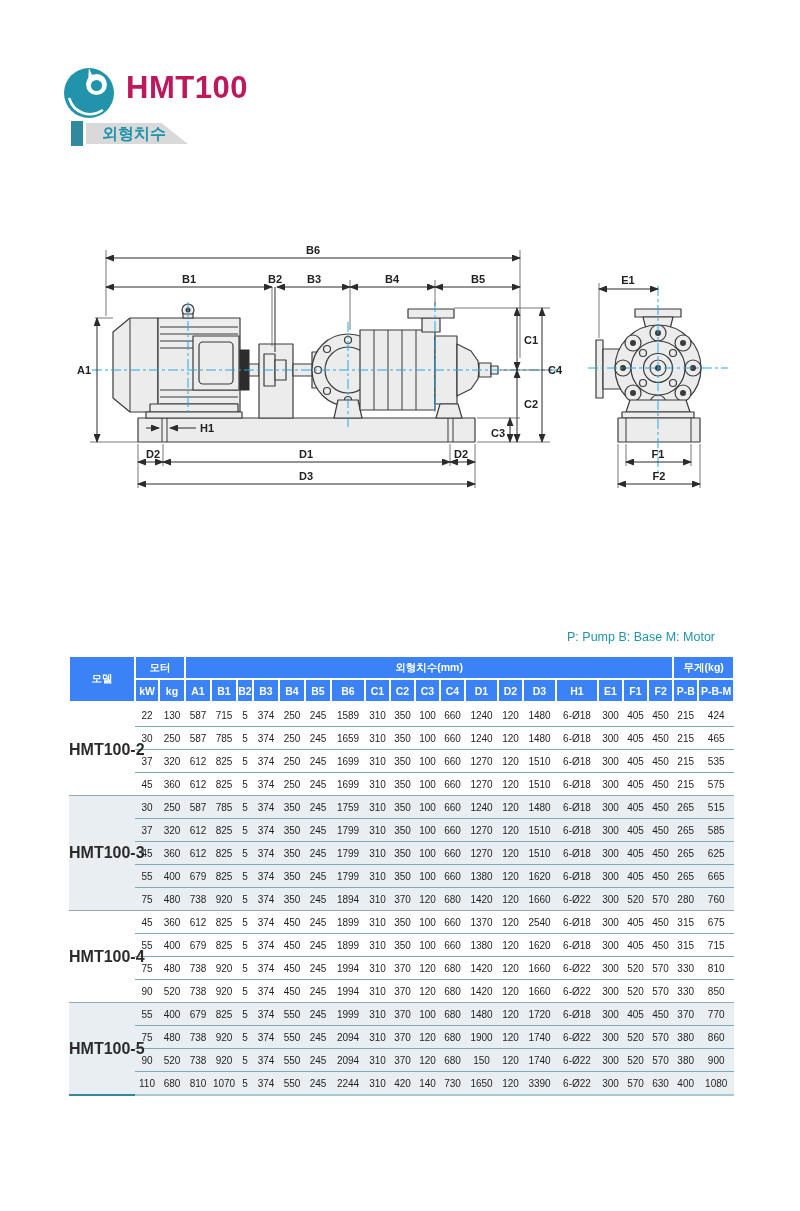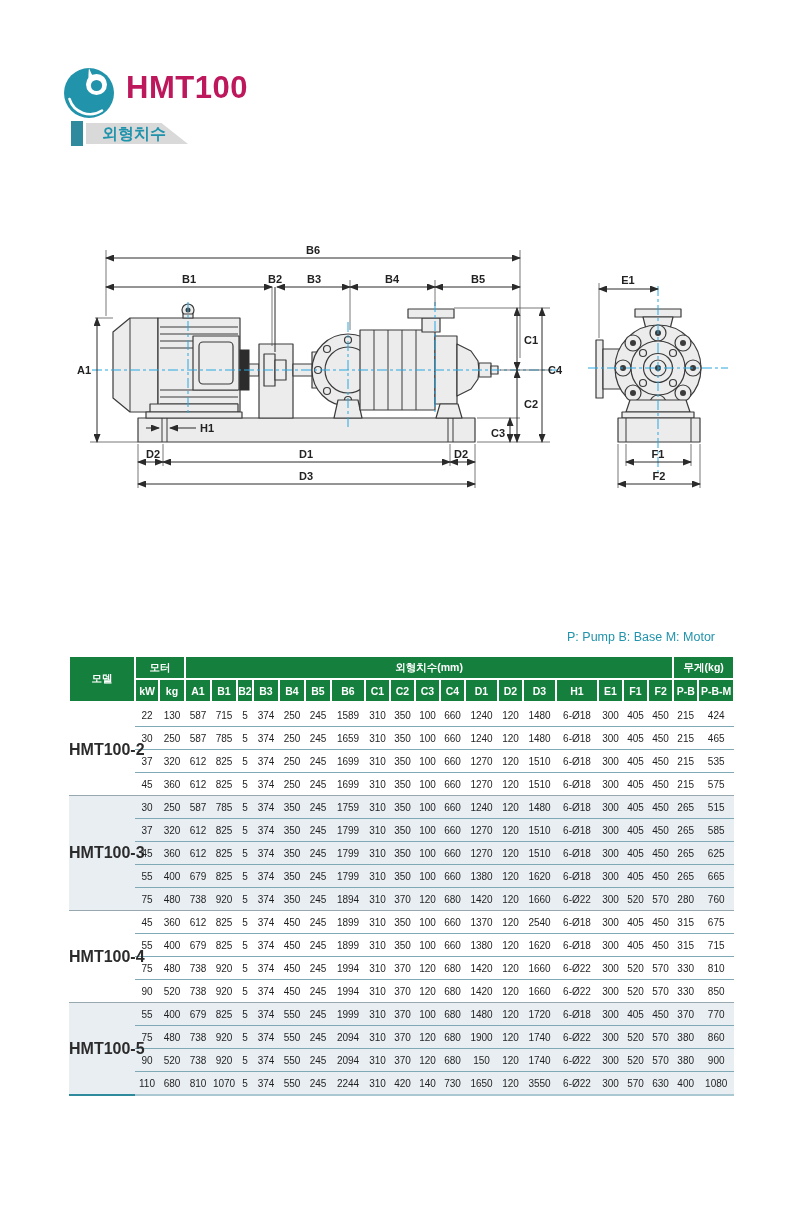--- a/index.html
+++ b/index.html
@@ -25,21 +25,21 @@
   .ext{stroke:#555;stroke-width:.8;fill:none;}
   .cl{stroke:#29a8e0;stroke-width:1;fill:none;stroke-dasharray:10 3 3 3;}
 
   
   .legend-note{position:absolute;left:415px;top:630px;width:300px;text-align:right;
     font-size:12.5px;font-weight:normal;color:#2193ab;}
 
   
   .dim-table{position:absolute;left:68px;top:655px;width:646px;border-collapse:collapse;
     table-layout:fixed;font-size:10px;color:#1f1f1f;border-bottom:2px solid #a9c8d2;}
-  .dim-table th{background:#15803d;color:#fff;font-size:10.5px;font-weight:bold;
+  .dim-table th{background:#3b82f6;color:#fff;font-size:10.5px;font-weight:bold;
     border:2px solid #fff;padding:0;height:21px;text-align:center;}
   .dim-table td{padding:0;height:22px;text-align:center;white-space:nowrap;}
   .dim-table td.model{font-size:16px;font-weight:bold;color:#2b2b2b;}
   .dim-table tbody+tbody{border-top:1px solid #97a8af;}
   .dim-table tbody{border-top:3px solid #fff;}
   .dim-table tbody tr+tr td{border-top:1px solid #7fa9b6;}
   .dim-table tbody.alt{background:#e9eef3;}
   .dim-table tbody:last-child td.model{border-bottom:2px solid #2e8a9c;}
 </style>
 </head>
@@ -715,21 +715,21 @@
         <td>374</td>
         <td>550</td>
         <td>245</td>
         <td>2244</td>
         <td>310</td>
         <td>420</td>
         <td>140</td>
         <td>730</td>
         <td>1650</td>
         <td>120</td>
-        <td>3550</td>
+        <td>3390</td>
         <td>6-Ø22</td>
         <td>300</td>
         <td>570</td>
         <td>630</td>
         <td>400</td>
         <td>1080</td>
       </tr>
     </tbody>
   </table>
 

